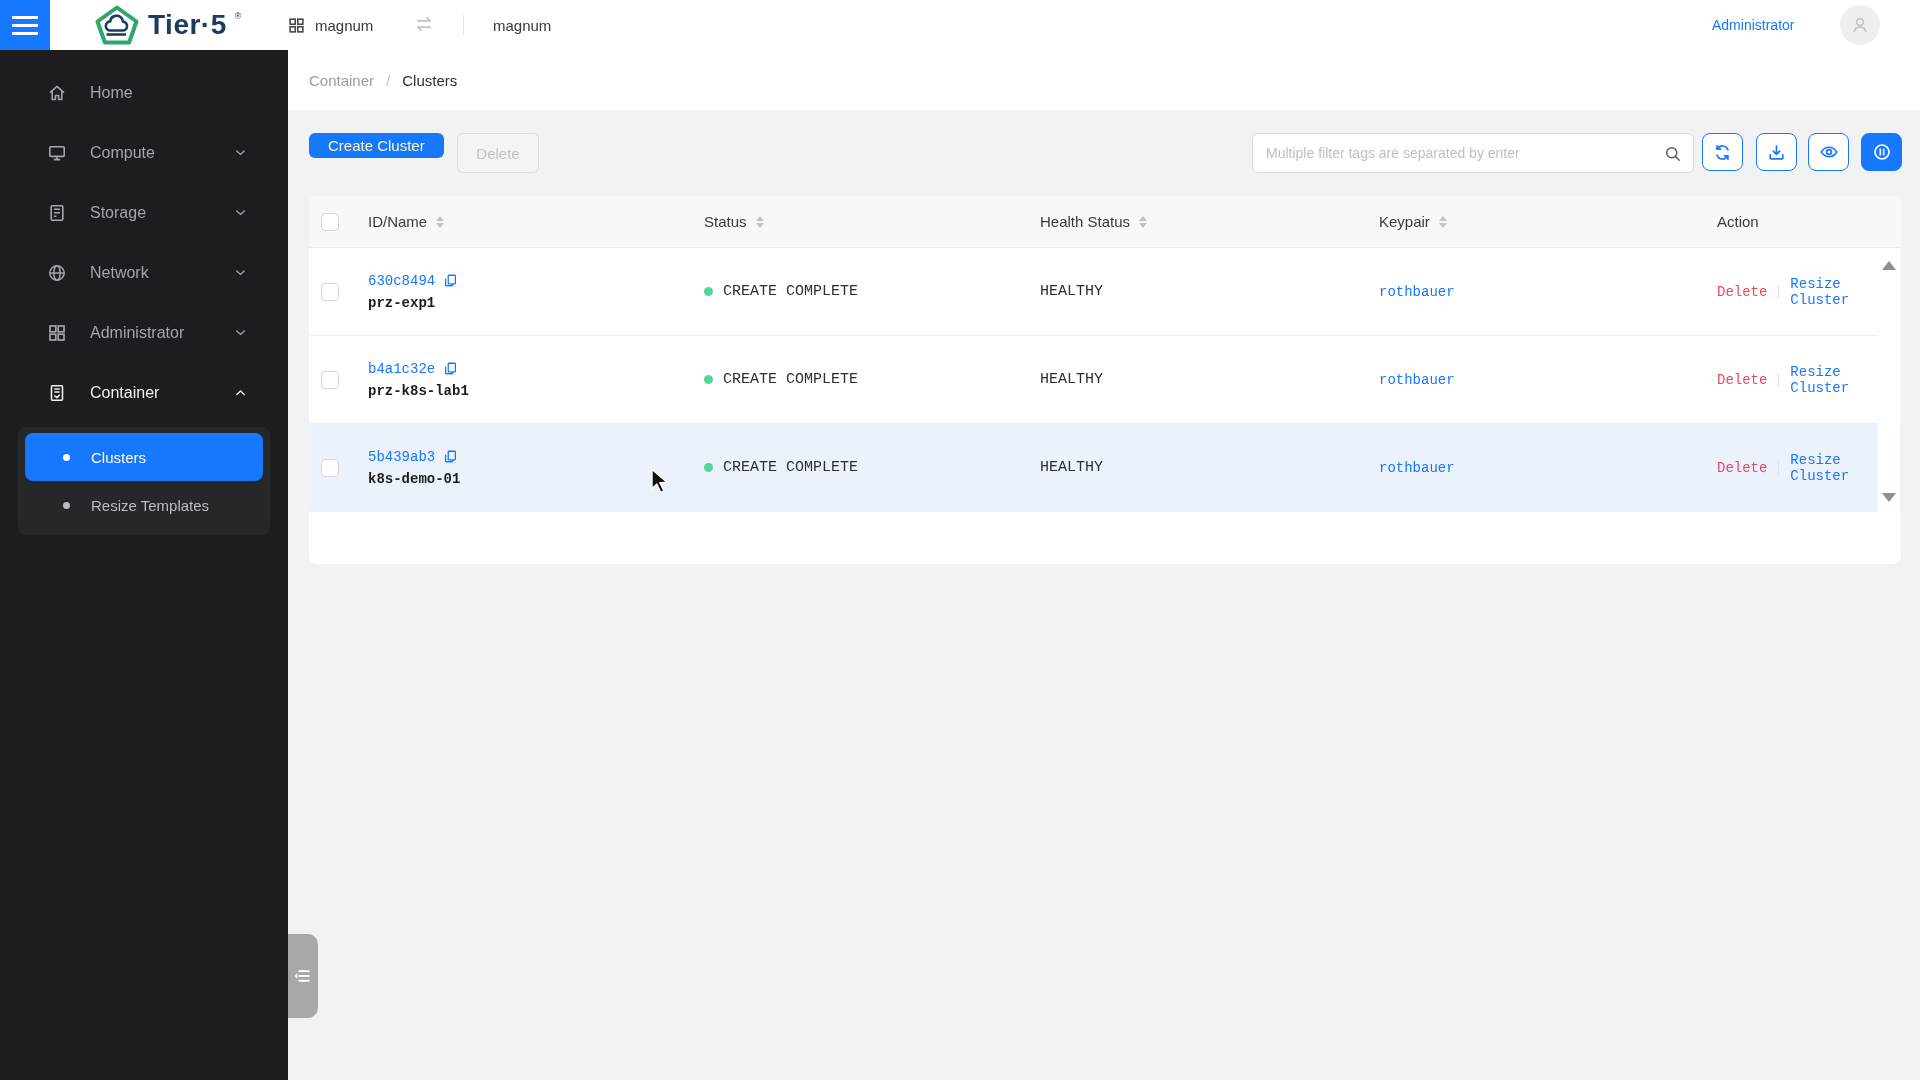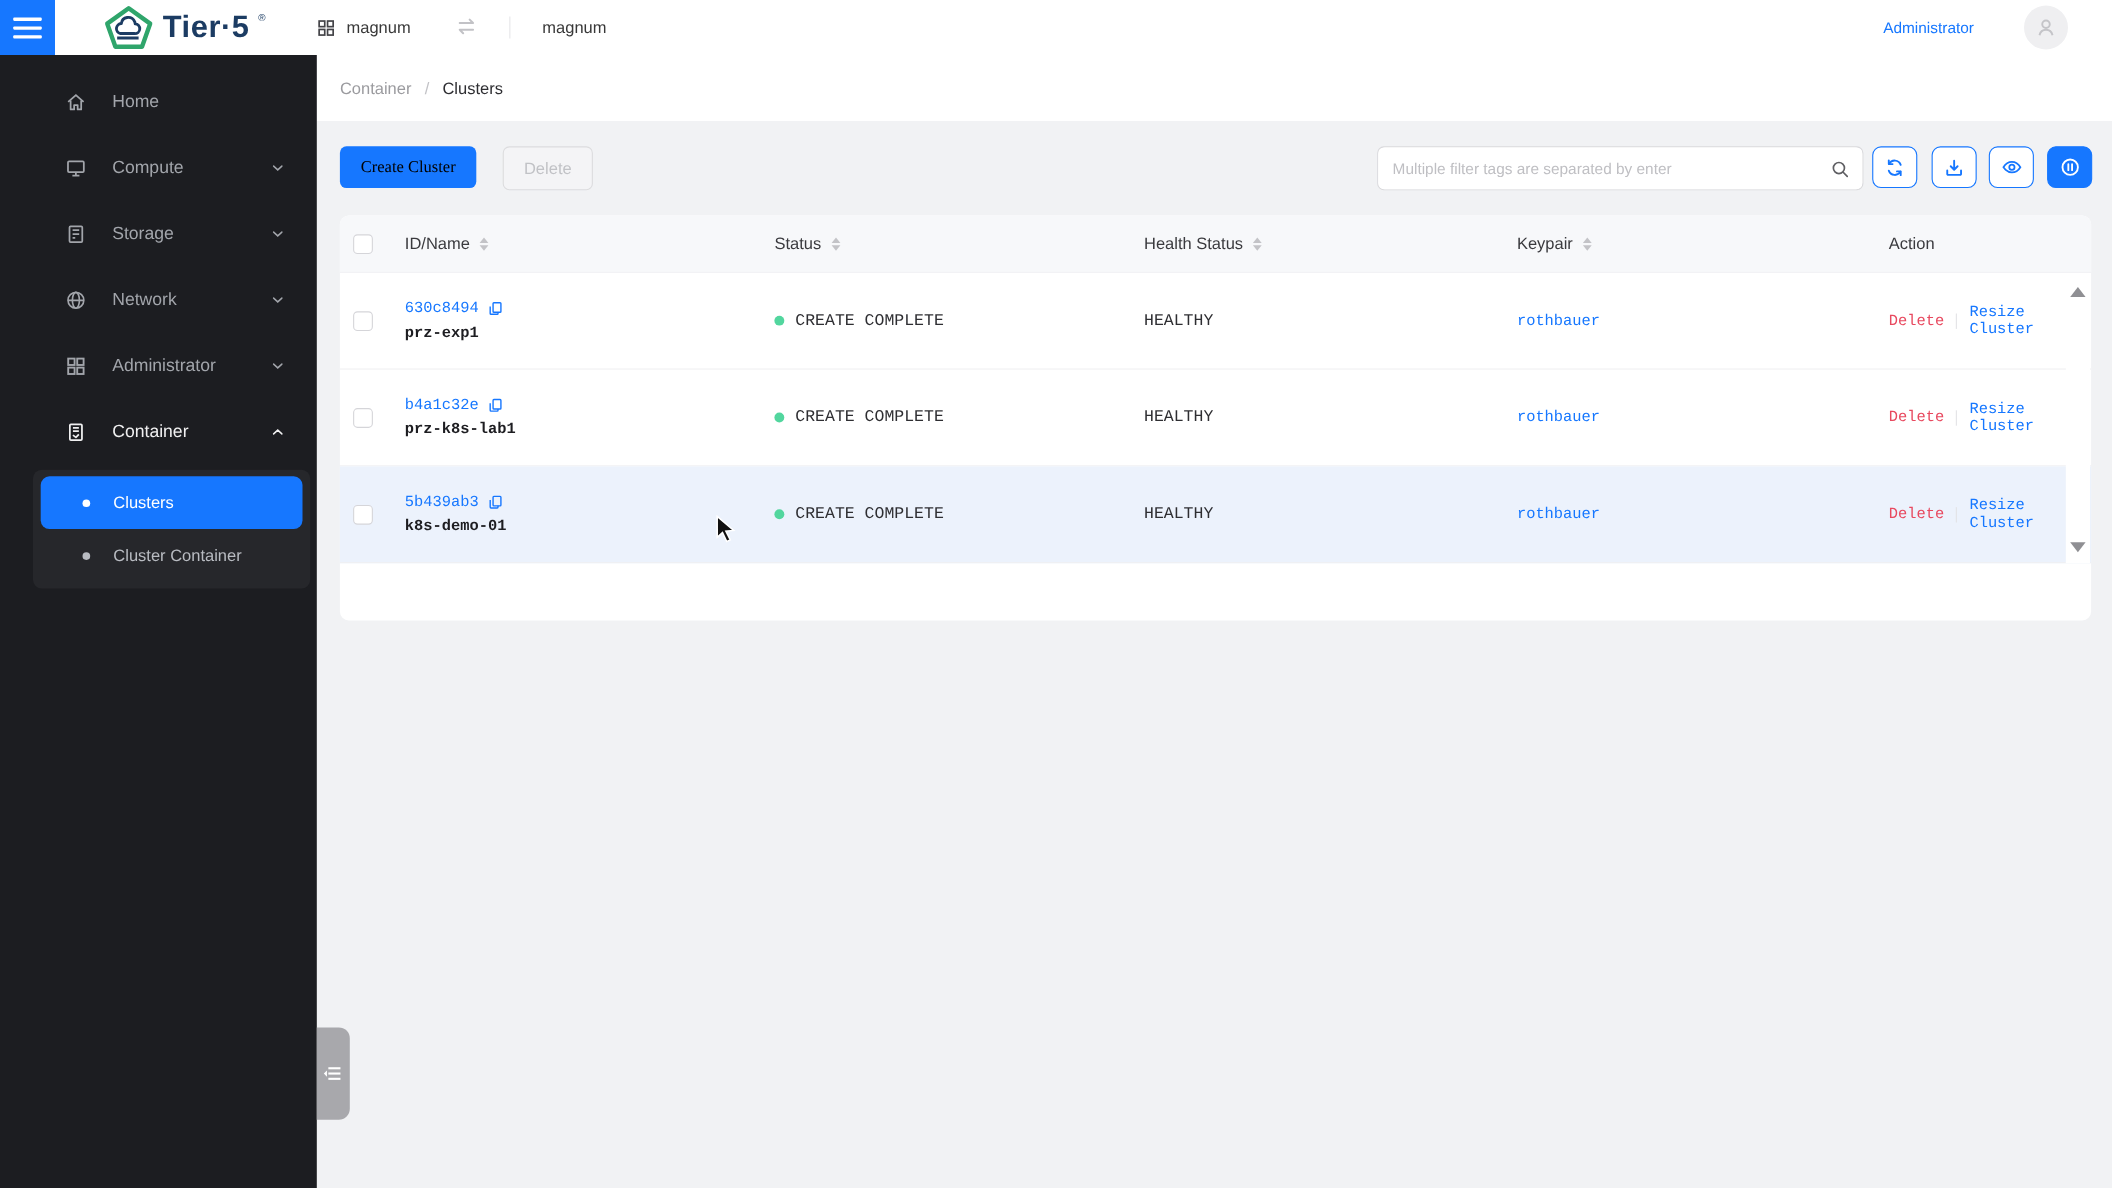--- a/index.html
+++ b/index.html
@@ -14,21 +14,21 @@
   .brand-mark { font-size:9px; color:#1c3c63; vertical-align:top; position:relative; top:-9px; }
   .switcher { position:absolute; left:288px; top:0; height:50px; display:flex; align-items:center; gap:10px; color:#383838; font-size:15px; cursor:pointer; }
   .swap-btn { position:absolute; left:413px; top:13px; color:#c2c2c6; cursor:pointer; }
   .hdr-divider { position:absolute; left:463px; top:15px; width:1px; height:20px; background:#e6e6e8; }
   .domain-label { position:absolute; left:493px; top:0; height:50px; display:flex; align-items:center; font-size:15px; color:#383838; }
   .admin-link { position:absolute; left:1712px; top:0; height:50px; display:flex; align-items:center; font-size:14px; color:#1677ff; cursor:pointer; }
   .avatar { position:absolute; left:1840px; top:5px; width:40px; height:40px; border-radius:50%; background:#efeff1; display:flex; align-items:center; justify-content:center; color:#c4c4c8; cursor:pointer; }
 
   
   .sidebar { position:absolute; left:0; top:50px; width:288px; height:1030px; background:#1c1d21; z-index:20; }
-  .side-list { padding-top:17px;margin-left:12px; }
+  .side-list { padding-top:17px; }
   .side-item { height:51px; margin-bottom:9px; display:flex; align-items:center; color:#a2a5ab; font-size:16px; cursor:pointer; position:relative; }
   .side-item .s-icon { position:absolute; left:47px; width:20px; height:20px; display:flex; align-items:center; }
   .side-item .s-label { position:absolute; left:90px; }
   .side-item .s-chevron { position:absolute; left:233px; width:16px; }
   .side-item.open { color:#f0f0f1; }
   .submenu { margin:4px 18px 0 18px; width:252px; background:#26272b; border-radius:8px; padding:6px 7px; }
   .sub-item { height:48px; display:flex; align-items:center; border-radius:8px; color:#b9bcc2; font-size:15px; cursor:pointer; position:relative; }
   .sub-item .bullet { position:absolute; left:38px; width:7px; height:7px; border-radius:50%; background:#b9bcc2; }
   .sub-item .sub-label { position:absolute; left:66px; }
   .sub-item.active { background:#1677ff; color:#ffffff; }
@@ -37,21 +37,21 @@
   
   .flap { position:absolute; left:288px; top:934px; width:30px; height:84px; background:#a8a8ac; border-radius:0 10px 10px 0; z-index:21; display:flex; align-items:center; justify-content:center; color:#ffffff; cursor:pointer; }
 
   
   .crumbbar { position:absolute; left:288px; top:50px; width:1632px; height:60px; background:#ffffff; display:flex; align-items:center; padding-left:21px; font-size:15px; }
   .crumb-parent { color:#9b9b9f; cursor:pointer; }
   .crumb-sep { color:#c2c2c6; margin:0 12px; }
   .crumb-current { color:#2e2e32; }
 
   
-  .btn-create { position:absolute; left:309px; top:133px; height:38px; padding:0 19px; background:#1677ff; color:#000000; border:none; border-radius:6px; font-size:15px; font-family:Liberation Serif, serif; cursor:pointer; }
+  .btn-create { position:absolute; left:309px; top:133px; height:25px; padding:0 19px; background:#1677ff; color:#fef9c3; border:none; border-radius:6px; font-size:15px; font-family:Liberation Sans, sans-serif; cursor:pointer; }
   .btn-delete { position:absolute; left:457px; top:133px; height:40px; width:82px; background:#f4f4f6; color:#c1c2c6; border:1px solid #dcdcde; border-radius:6px; font-size:15px; font-family:inherit; cursor:not-allowed; }
   .filter-box { position:absolute; left:1252px; top:133px; width:442px; height:40px; background:#ffffff; border:1px solid #d9d9dc; border-radius:6px; }
   .filter-box input { width:100%; height:100%; border:none; outline:none; border-radius:6px; padding:0 40px 0 13px; font-size:14px; font-family:inherit; color:#000000; }
   .filter-box input::placeholder { color:#bfbfc3; }
   .filter-search { position:absolute; right:11px; top:11px; color:#5f5f63; }
   .tool-btn { position:absolute; top:133px; width:41px; height:38px; background:#ffffff; border:1px solid #1677ff; color:#1677ff; border-radius:8px; display:flex; align-items:center; justify-content:center; cursor:pointer; }
   .tool-btn.primary { background:#1677ff; color:#ffffff; }
 
   
   .card { position:absolute; left:309px; top:196px; width:1592px; height:368px; background:#ffffff; border-radius:8px; }
@@ -244,21 +244,21 @@
       </span>
     </div>
 
     <div class="submenu">
       <div class="sub-item active">
         <span class="bullet"></span>
         <span class="sub-label">Clusters</span>
       </div>
       <div class="sub-item">
         <span class="bullet"></span>
-        <span class="sub-label">Cluster Container</span>
+        <span class="sub-label">Resize Templates</span>
       </div>
     </div>
   </div>
 </div>
 
 <div class="flap">
   <span>
     <svg width="20" height="20" viewBox="0 0 20 20" fill="currentColor">
       <rect x="5.5" y="4.2" width="11" height="1.9"></rect>
       <rect x="5.5" y="9" width="11" height="1.9"></rect>

